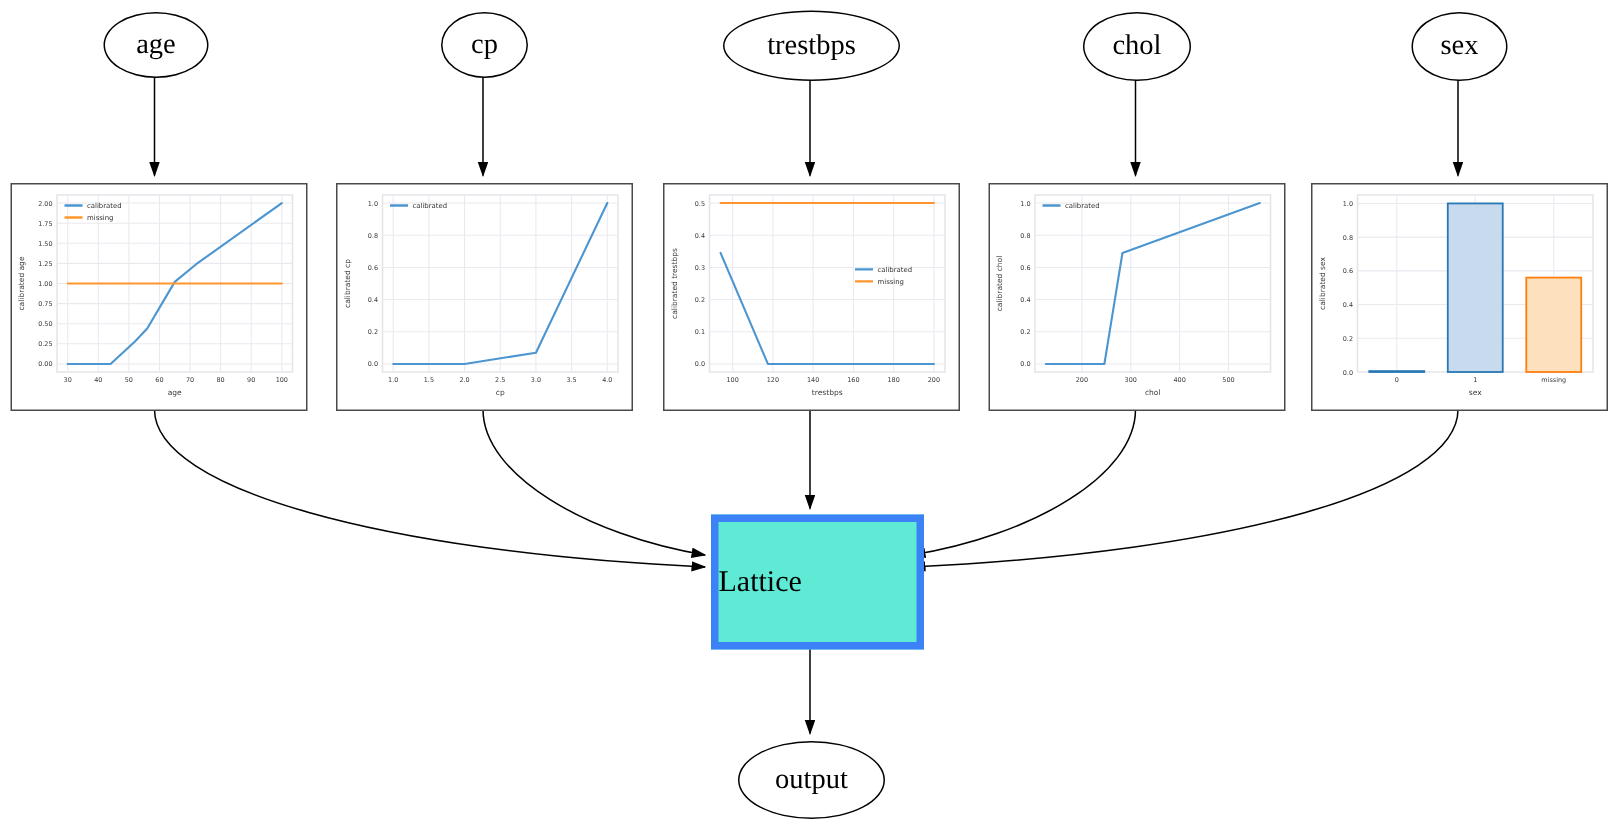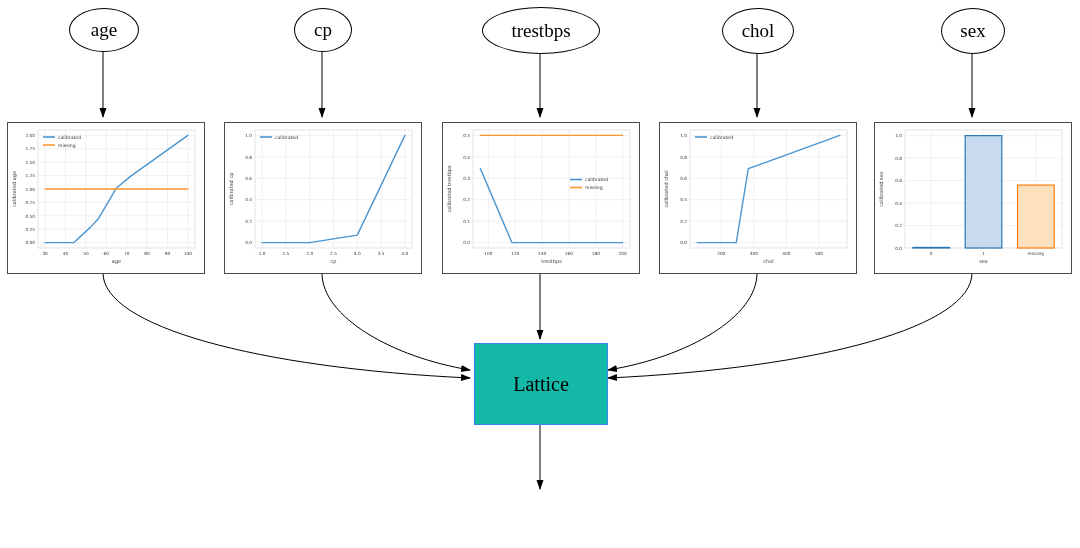--- a/index.html
+++ b/index.html
@@ -1,22 +1,22 @@
 <!DOCTYPE html>
 <html><head>
 <meta charset="utf-8">
 <style>
   html,body{margin:0;padding:0;background:#fff;}
   .canvas{position:relative;width:1080px;height:548px;background:#fff;overflow:hidden;
           font-family:"Liberation Serif", serif;text-decoration:underline;}
   .edges{position:absolute;left:0;top:0;width:1080px;height:548px;pointer-events:none;}
   .enode{position:absolute;border:1px solid #000;border-radius:50%;background:#fff;
          display:flex;align-items:center;justify-content:center;font-size:19px;color:#000;}
-  .rnode{position:absolute;border:1px solid #3b82f6;background:#14b8a6;
-         display:flex;align-items:center;justify-content:center;font-size:20px;color:#000;}
+  .rnode{position:absolute;border:5px solid #3b82f6;background:#5eead4;
+         display:flex;align-items:center;font-size:20px;color:#000;}
   .chart-box{position:absolute;width:196px;height:150px;border:1px solid #4a4a4a;background:#fff;}
   .chart-box svg{display:block;font-family:"DejaVu Sans", sans-serif;}
 </style>
 </head>
 <body>
 
 <div class="canvas">
 
   <svg class="edges" viewBox="0 0 1080 548">
     <defs>
@@ -231,14 +231,17 @@
         <rect x="37.85" y="124.4" width="36.63333333333333" height="0.6" fill="#c7daee" stroke="#2878b5" stroke-width="1.2"></rect>
         <rect x="90.18333333333334" y="12.61904761904762" width="36.63333333333333" height="112.38095238095238" fill="#c7daee" stroke="#2878b5" stroke-width="1.2"></rect>
         <rect x="142.51666666666668" y="62.06666666666667" width="36.63333333333333" height="62.93333333333333" fill="#fde0bd" stroke="#ff7f0e" stroke-width="1.2"></rect>
       </svg>
   </div>
 
   <div class="rnode" style="left:474px;top:343px;width:132px;height:80px;">
     <span>Lattice</span>
   </div>
 
+  <div class="enode" style="left:492px;top:494px;width:96px;height:50px;">
+    <span>output</span>
+  </div>
 
 </div>
 
 </body></html>

